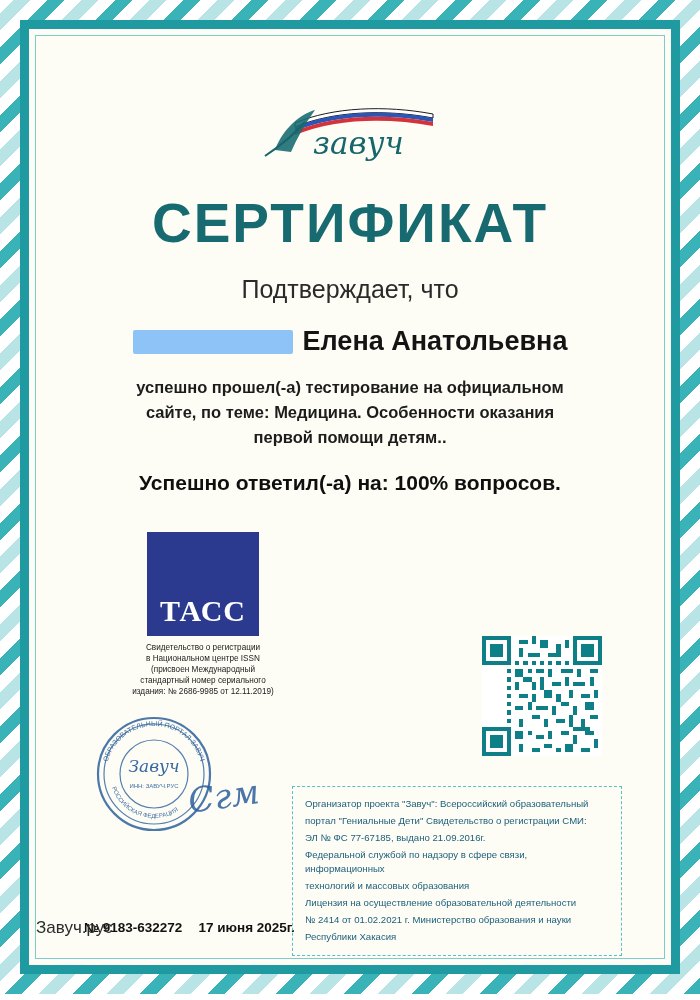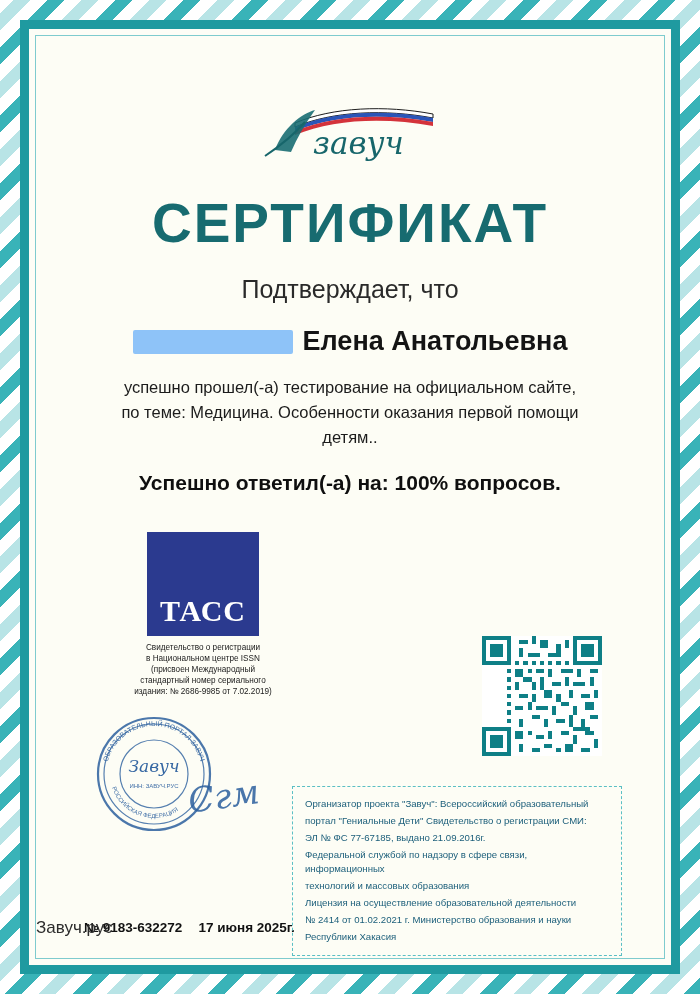--- a/index.html
+++ b/index.html
@@ -111,20 +111,21 @@
   }
 
   
   .body-text {
     margin: 18px auto 0 auto;
     width: 470px;
     text-align: center;
     font-size: 16.5px;
     line-height: 1.5;
     color: #1c1c1c;
+    font-weight: bold;
   }
   .result {
     margin-top: 22px;
     text-align: center;
     font-size: 21px;
     font-weight: bold;
     color: #0f0f0f;
   }
 
   
@@ -276,21 +277,21 @@
 
       <div class="tass-block">
         <div class="tass-logo">
           <span>ТАСС</span>
         </div>
         <div class="tass-caption">
           <div>Свидетельство о регистрации</div>
           <div>в Национальном центре ISSN</div>
           <div>(присвоен Международный</div>
           <div>стандартный номер сериального</div>
-          <div>издания: № 2686-9985 от 7.02.2019)</div>
+          <div>издания: № 2686-9985 от 12.11.2019)</div>
         </div>
       </div>
 
       <div class="stamp">
         <svg viewBox="0 0 124 124" width="124" height="124" xmlns="http://www.w3.org/2000/svg">
           <defs>
             <path id="arcTop" d="M 14,62 A 48,48 0 0 1 110,62"></path>
             <path id="arcBottom" d="M 18,62 A 44,44 0 0 0 106,62"></path>
           </defs>
           <circle cx="62" cy="62" r="56" fill="none" stroke="#2b5f9e" stroke-width="2.2" opacity=".85"></circle>

